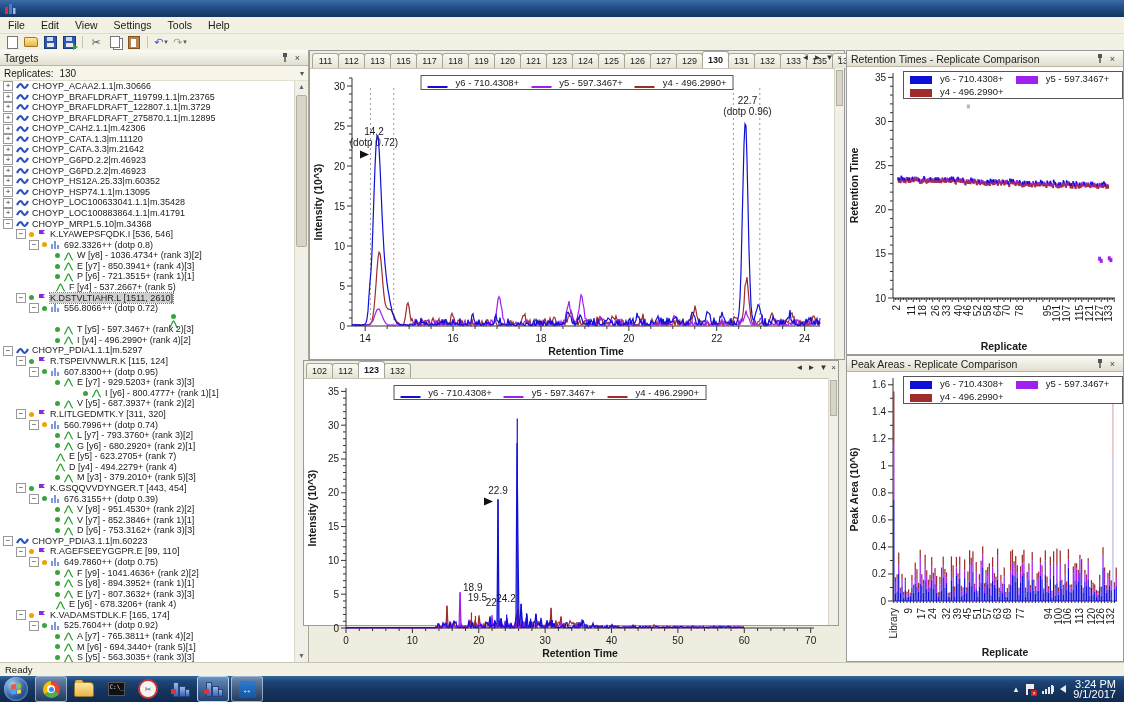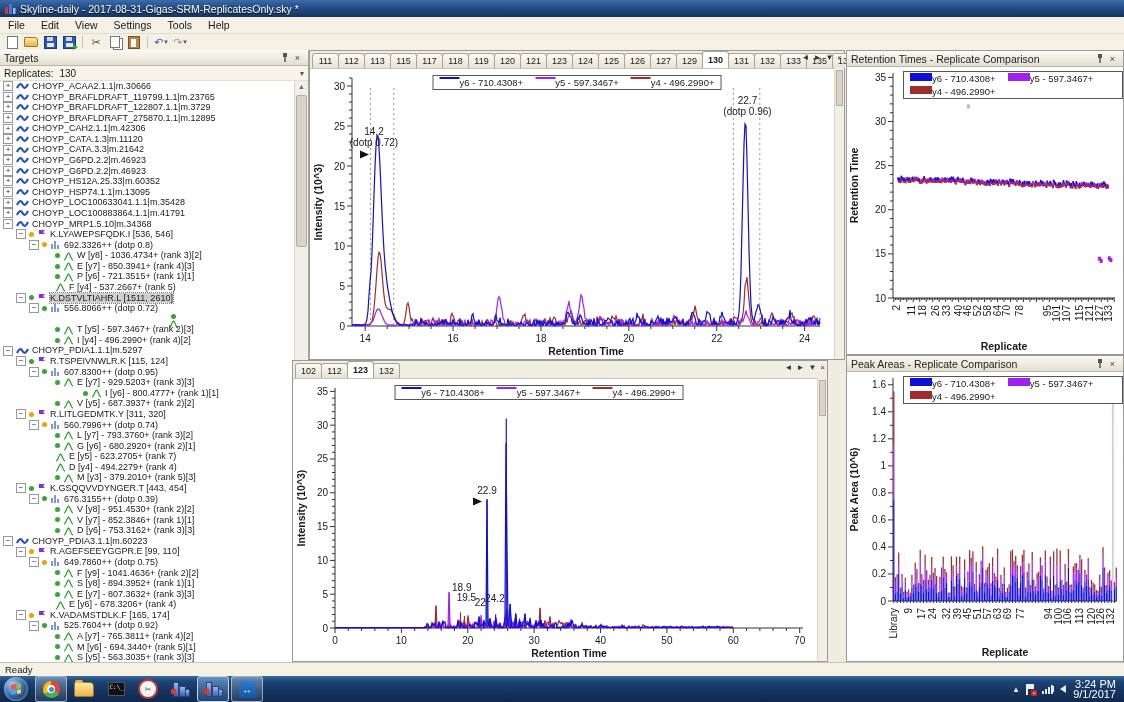--- a/index.html
+++ b/index.html
@@ -53,21 +53,21 @@
   
   .pane{position:absolute;background:#fff;border:1px solid #9a9a9a;box-sizing:border-box;}
   .tabstrip{height:17px;background:#f0eee1;border-bottom:1px solid #c9c6b8;display:flex;align-items:flex-end;position:relative;}
   .tab{height:14px;min-width:21px;padding:0 2px;border:1px solid #a8a595;border-bottom:none;border-radius:3px 3px 0 0;
     background:linear-gradient(#fbfaf3,#e6e3d4);font-size:9px;display:flex;align-items:center;justify-content:center;margin-right:-1px;}
   .tab.active{background:#fff;font-weight:bold;height:16px;z-index:2;}
   .tabnav{position:absolute;right:2px;top:2px;font-size:8px;color:#333;display:flex;gap:4px;align-items:center;}
   .legend{position:absolute;border:1px solid #555;background:#fff;padding:1px 6px;display:flex;gap:12px;
     font-size:9.5px;align-items:center;z-index:5;}
   .legend.wrap{flex-wrap:wrap;gap:2px 12px;justify-content:flex-start;}
-  .lg-entry{display:inline-flex;align-items:flex-start;gap:0;white-space:nowrap;}
+  .lg-entry{display:inline-flex;align-items:flex-end;gap:8px;white-space:nowrap;}
   .sw.line{width:20px;height:0;border-top:2px solid #000;display:inline-block;}
   .sw.box{width:22px;height:8px;display:inline-block;}
   svg text{font-family:"Liberation Sans",sans-serif;font-size:10px;fill:#1a1a1a;}
   svg .b{font-weight:bold;font-size:10.5px;}
   .vstrip{position:absolute;width:9px;background:#f1efe6;border-left:1px solid #d8d5c8;}
   .vstrip .th{position:absolute;left:1px;right:1px;top:2px;height:34px;background:#d8d5c8;border:1px solid #b2afa0;}
   
   #statusbar{position:absolute;left:0;top:662px;width:1124px;height:14px;background:#f3f1e4;
     border-top:1px solid #c9c6b8;display:flex;align-items:center;font-size:9.5px;box-sizing:border-box;}
   #statusbar .lft{padding-left:5px;}
@@ -113,21 +113,20 @@
 <body>
 
 <div id="titlebar">
   <span style="line-height:0">
     <svg width="12" height="11">
         <rect x="1" y="4" width="3" height="7" fill="#d33"></rect>
         <rect x="5" y="1" width="3" height="10" fill="#4a7ac8"></rect>
         <rect x="9" y="5" width="2.5" height="6" fill="#9db8e8"></rect>
       </svg>
   </span>
-  <span class="ttl">Skyline-daily - 2017-08-31-Gigas-SRM-ReplicatesOnly.sky *</span>
 </div>
 <div id="menubar">
     <span>File</span>
     <span>Edit</span>
     <span>View</span>
     <span>Settings</span>
     <span>Tools</span>
     <span>Help</span>
   </div>
 <div id="toolbar">
@@ -736,21 +735,21 @@
       <text x="435.4929577464788" y="34.19999999999999" text-anchor="middle" fill="#4242d6">22.7</text>
       <text x="435.4929577464788" y="45.19999999999999" text-anchor="middle" fill="#4242d6">(dotp 0.96)</text>
       <text x="274" y="285" text-anchor="middle" class="b">Retention Time</text>
       <text x="10" y="132" transform="rotate(-90 10 132)" text-anchor="middle" class="b">Intensity (10^3)</text>
     </svg>
   <div class="vstrip" style="right:0;top:17px;bottom:0;">
       <div class="th"></div>
     </div>
 </div>
 
-<div class="pane" id="paneBottom" style="left:292px;top:360px;width:536px;height:302px;">
+<div class="pane" id="paneBottom" style="left:303px;top:360px;width:536px;height:266px;">
   <div class="tabstrip">
     <div id="bottomTabs" style="display:flex;align-items:flex-end;padding-left:2px;">
         <div class="tab">102</div>
         <div class="tab">112</div>
         <div class="tab active">123</div>
         <div class="tab">132</div>
       </div>
     <div class="tabnav">
       <span>◄</span>
       <span>►</span>

